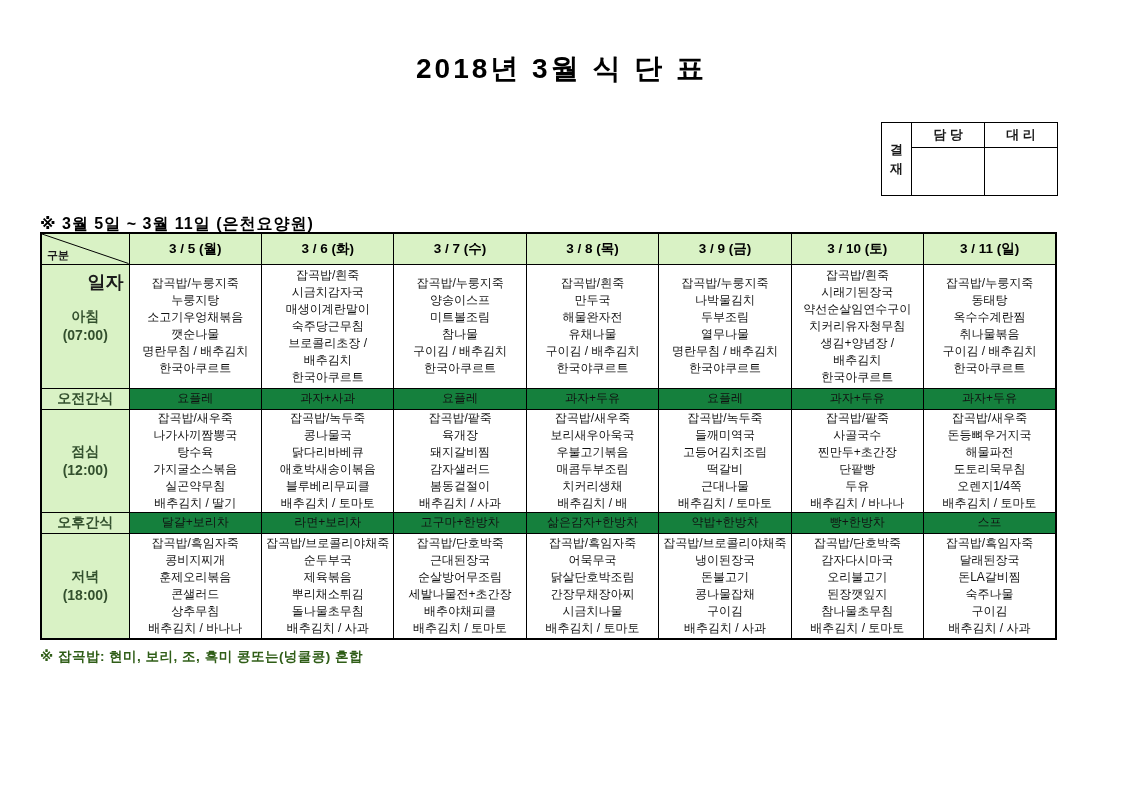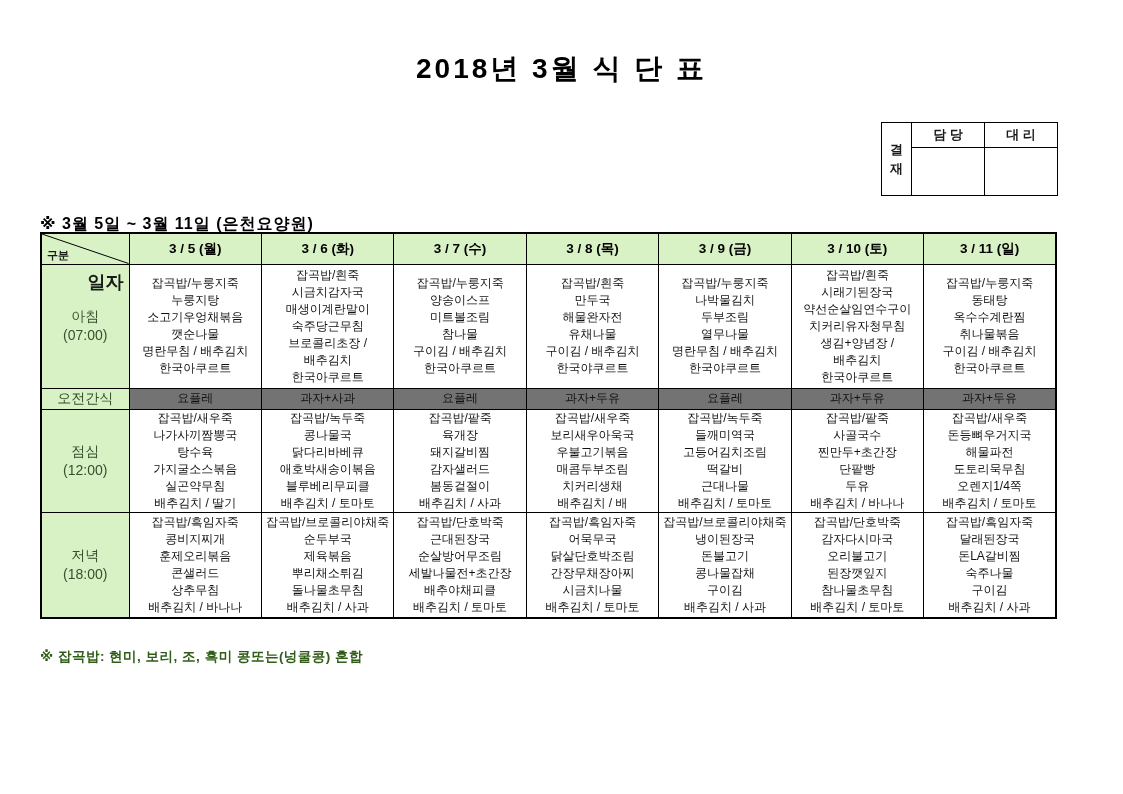--- a/index.html
+++ b/index.html
@@ -41,33 +41,33 @@
   .menu-table col.label-col { width: 88px; }
   .menu-table th.day-header {
     background: #d9f2c5; height: 31px; font-size: 13.5px; font-weight: bold;
     text-align: center; color: #000;
   }
   .corner-cell { background: #d9f2c5; position: relative; padding: 0; }
   .corner-cell .diag { position: absolute; inset: 0; width: 100%; height: 100%; display: block; }
   .corner-cell .corner-top { position: absolute; top: 1px; right: 5px; font-size: 18px; font-weight: bold; margin-top: 35px; }
   .corner-cell .corner-bottom { position: absolute; bottom: 1px; left: 5px; font-size: 11px; font-weight: bold; margin-top: 20px; }
   .row-label {
-    background: #d9f2c5; text-align: center; font-weight: normal;
+    background: #d9f2c5; text-align: center; font-weight: bold;
     font-size: 14px; color: #33502e; white-space: pre-line; line-height: 19px; margin-left: 24px;
   }
   .row-label.snack-label { font-size: 14px; line-height: 15px; }
   .menu-cell {
     background: #ffffff; text-align: center; vertical-align: middle;
     font-size: 12px; line-height: 17px; white-space: pre-line; color: #111;
   }
   tr.meal-breakfast { height: 124px; }
   tr.meal-lunch { height: 102px; }
   tr.meal-dinner { height: 106px; }
   tr.snack-row { height: 21px; }
-  tr.snack-row .menu-cell { background: #737373; font-size: 12px; line-height: 13px; }
+  tr.snack-row .menu-cell { background: #15803d; font-size: 12px; line-height: 13px; }
   .footnotes { position: absolute; top: 645px; left: 40px; }
   .footnote {
     font-size: 13.5px; font-weight: bold; color: #2f5d17;
     line-height: 23px; letter-spacing: 0.5px;
   }
 </style>
 </head>
 <body>
 
 <div class="page-title">2018년 3월 식 단 표</div>
@@ -214,20 +214,30 @@
 단팥빵
 두유
 배추김치 / 바나나</td>
     <td class="menu-cell">잡곡밥/새우죽
 돈등뼈우거지국
 해물파전
 도토리묵무침
 오렌지1/4쪽
 배추김치 / 토마토</td>
   </tr>
+  <tr class="snack-row">
+    <td class="row-label snack-label">오후간식</td>
+    <td class="menu-cell">달걀+보리차</td>
+    <td class="menu-cell">라면+보리차</td>
+    <td class="menu-cell">고구마+한방차</td>
+    <td class="menu-cell">삶은감자+한방차</td>
+    <td class="menu-cell">약밥+한방차</td>
+    <td class="menu-cell">빵+한방차</td>
+    <td class="menu-cell">스프</td>
+  </tr>
   <tr class="meal-dinner">
     <td class="row-label">저녁
 (18:00)</td>
     <td class="menu-cell">잡곡밥/흑임자죽
 콩비지찌개
 훈제오리볶음
 콘샐러드
 상추무침
 배추김치 / 바나나</td>
     <td class="menu-cell">잡곡밥/브로콜리야채죽

